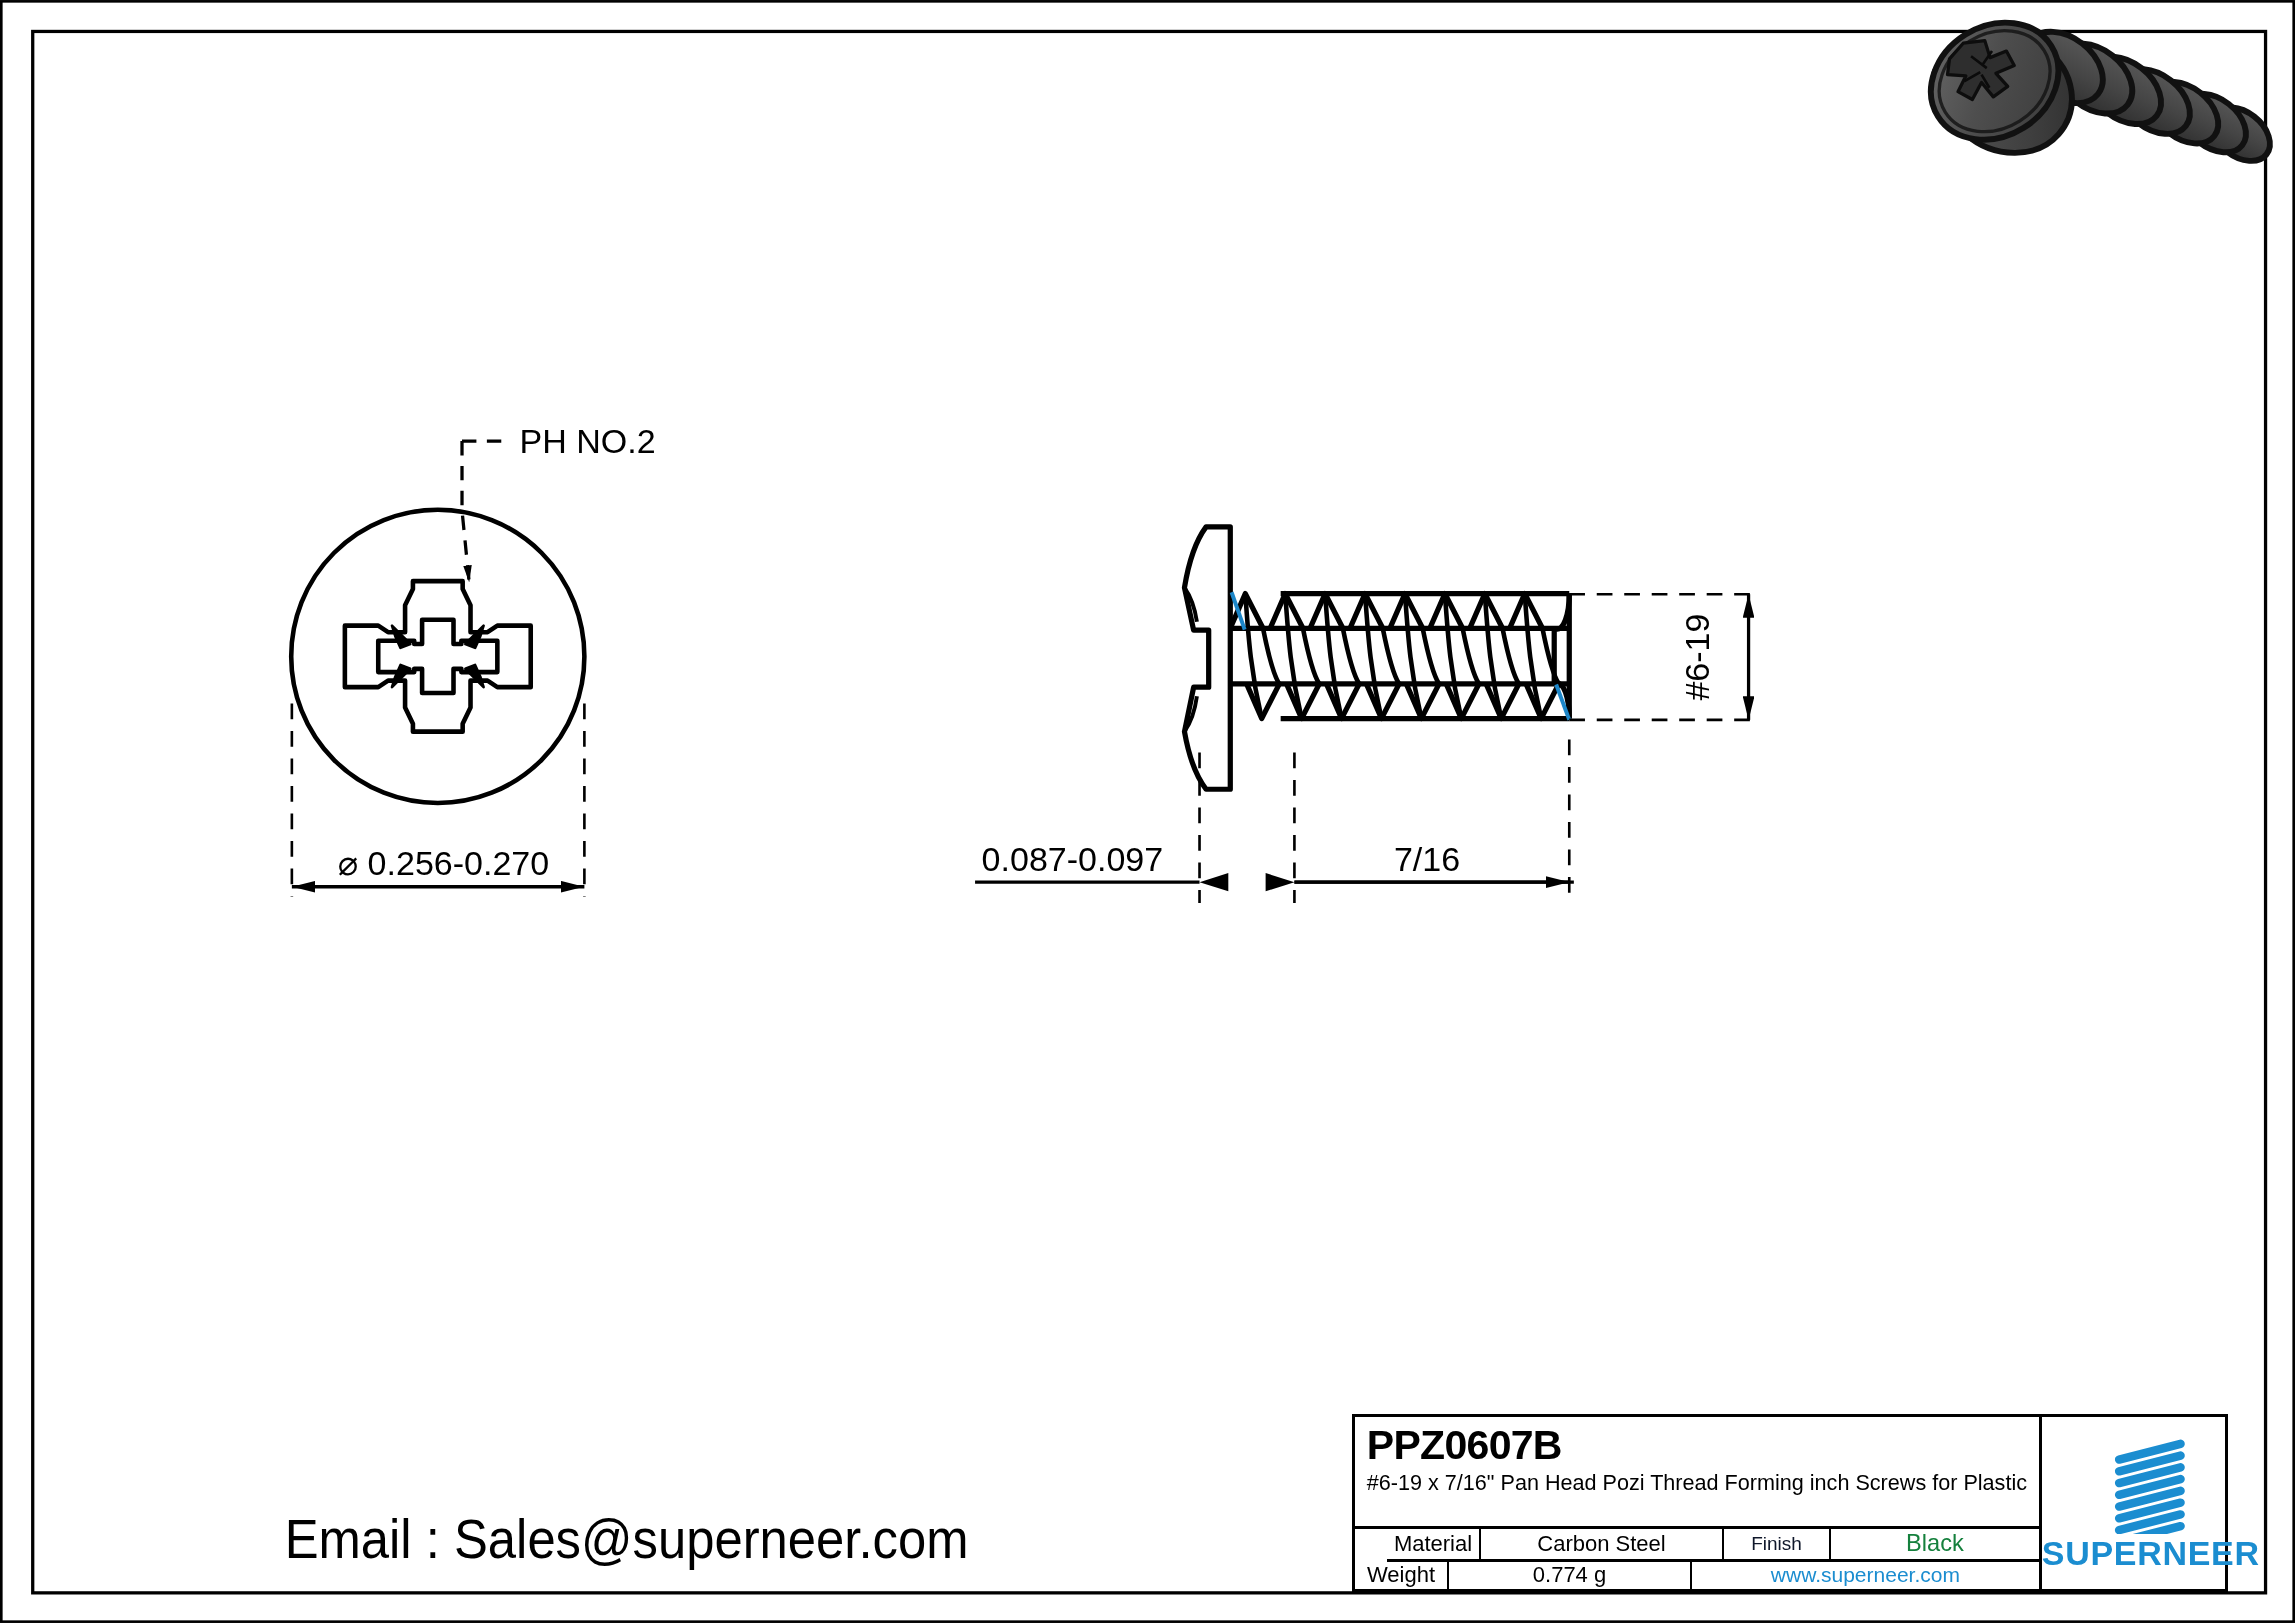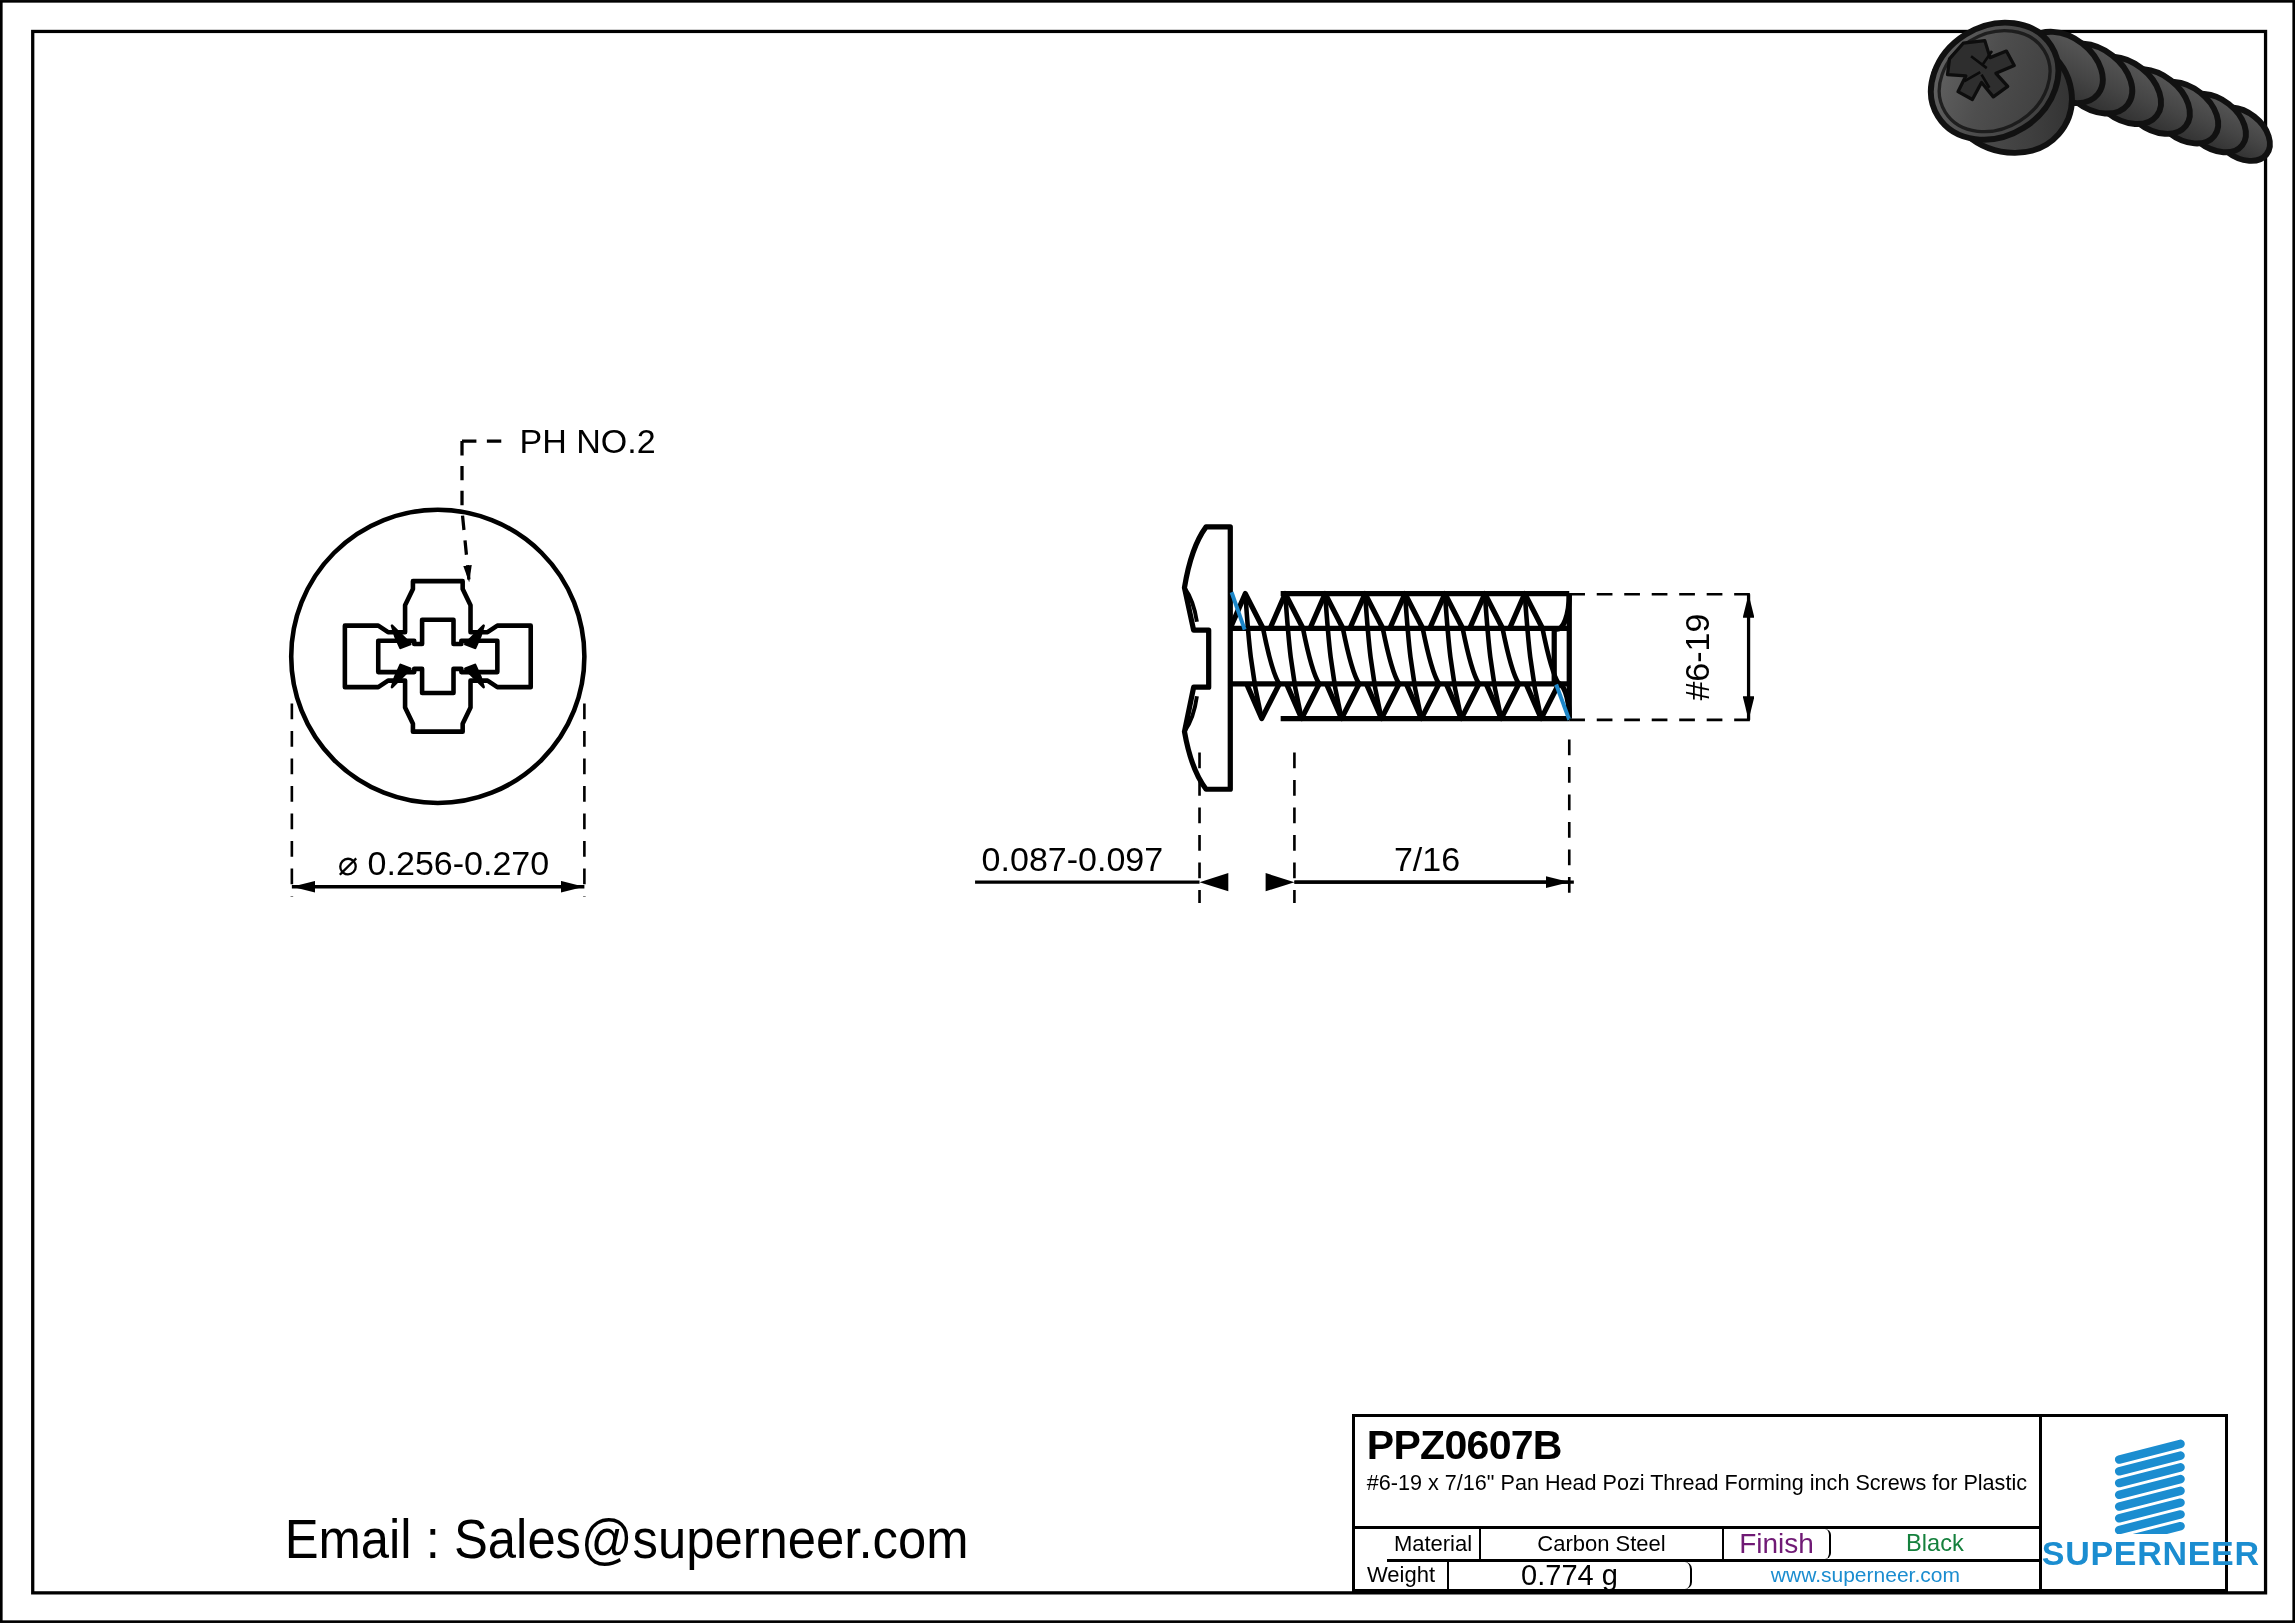--- a/index.html
+++ b/index.html
@@ -215,27 +215,27 @@
     <div style="width:691px;box-sizing:border-box;border-right:3.3px solid #000;display:flex;flex-direction:column;">
 
       <div style="flex:1;padding:7.9px 11.8px 0 11.8px;box-sizing:border-box;border-bottom:3.3px solid #000;">
         <div style="font-size:41px;font-weight:bold;line-height:1.0;letter-spacing:-0.7px;color:#000;">PPZ0607B</div>
         <div style="font-size:21.6px;line-height:1.1;margin-top:5.2px;color:#000;white-space:nowrap;">#6-19 x 7/16" Pan Head Pozi Thread Forming inch Screws for Plastic</div>
       </div>
 
       <div style="height:29.5px;display:flex;border-bottom:3.3px solid #000;margin-left:32px;">
         <div style="width:92px;border-right:2.6px solid #000;display:flex;align-items:center;justify-content:center;font-size:22px;color:#000;">Material</div>
         <div style="width:241px;border-right:2.6px solid #000;display:flex;align-items:center;justify-content:center;font-size:22px;color:#000;">Carbon Steel</div>
-        <div style="width:105px;border-right:2.6px solid #000;display:flex;align-items:center;justify-content:center;font-size:28px;color:#701a75;border-radius:6px;">Finish</div>
+        <div style="width:105px;border-right:2.6px solid #000;display:flex;align-items:center;justify-content:center;font-size:19px;color:#0f172a;">Finish</div>
         <div style="flex:1;display:flex;align-items:center;justify-content:center;font-size:23.6px;color:#15803d;">Black</div>
       </div>
 
       <div style="height:27.5px;display:flex;">
         <div style="width:92px;border-right:2.6px solid #000;display:flex;align-items:center;justify-content:center;font-size:22px;color:#000;">Weight</div>
-        <div style="width:241px;border-right:2.6px solid #000;display:flex;align-items:center;justify-content:center;font-size:29px;color:#000;border-radius:7px;">0.774 g</div>
+        <div style="width:241px;border-right:2.6px solid #000;display:flex;align-items:center;justify-content:center;font-size:22px;color:#000;">0.774 g</div>
         <div style="flex:1;display:flex;align-items:center;justify-content:center;font-size:21px;color:#1b8dd0;text-align:right;">www.superneer.com</div>
       </div>
     </div>
 
     <div style="flex:1;display:flex;flex-direction:column;align-items:center;justify-content:center;padding:6.5px 0;box-sizing:border-box;">
       <svg width="105" height="98" viewBox="0 0 160 150">
         <g stroke="#1b8dd0" stroke-width="13" stroke-linecap="round">
           <line x1="32" y1="36" x2="126" y2="12"></line>
           <line x1="32" y1="54" x2="126" y2="30"></line>
           <line x1="32" y1="72" x2="126" y2="48"></line>

